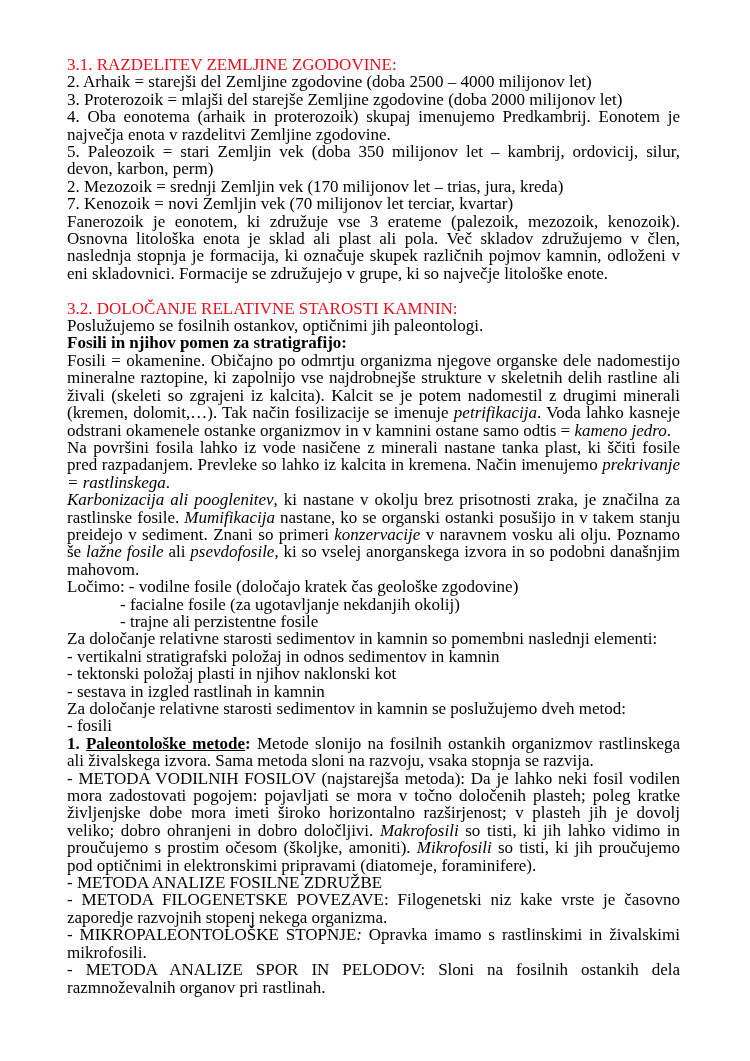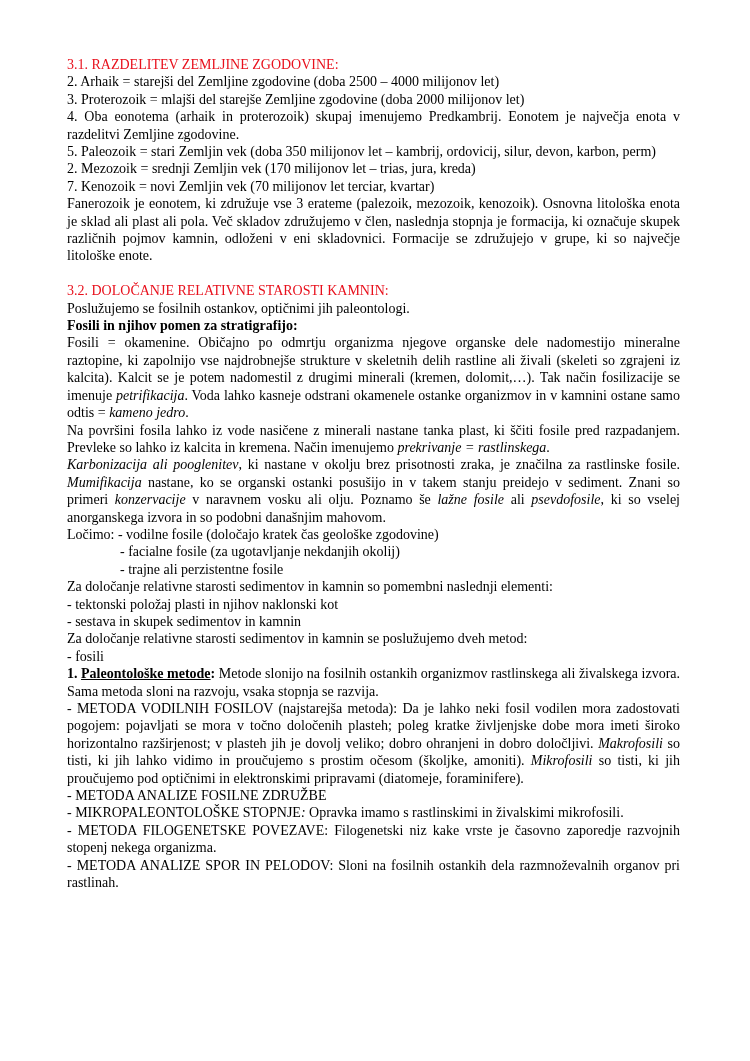--- a/index.html
+++ b/index.html
@@ -3,21 +3,21 @@
   <meta charset="utf-8">
   <style>
     html, body { margin: 0; padding: 0; background: #ffffff; }
     body { width: 750px; height: 1061px; position: relative; overflow: hidden; }
     .page {
       position: absolute;
       left: 67px;
       top: 56px;
       width: 613px;
       font-family: "Liberation Serif", serif;
-      font-size: 14px;
+      font-size: 17px;
       line-height: 17.4px;
       color: #000000;
     }
     .page p { margin: 0; text-align: justify; }
     .heading { color: #e8101c; }
     .gap { height: 17.4px; }
     .bold { font-weight: bold; }
     .ul { text-decoration: underline; }
     .indent { padding-left: 53px; }
     i { font-style: italic; }
@@ -46,28 +46,29 @@
 
   <p><span>Na površini fosila lahko iz vode nasičene z minerali nastane tanka plast, ki ščiti fosile pred razpadanjem. Prevleke so lahko iz kalcita in kremena. Način imenujemo </span><i>prekrivanje = rastlinskega</i><span>.</span></p>
 
   <p><i>Karbonizacija ali pooglenitev</i><span>, ki nastane v okolju brez prisotnosti zraka, je značilna za rastlinske fosile. </span><i>Mumifikacija</i><span> nastane, ko se organski ostanki posušijo in v takem stanju preidejo v sediment. Znani so primeri </span><i>konzervacije</i><span> v naravnem vosku ali olju. Poznamo še </span><i>lažne fosile</i><span> ali </span><i>psevdofosile</i><span>, ki so vselej anorganskega izvora in so podobni današnjim mahovom.</span></p>
 
   <p>Ločimo: - vodilne fosile (določajo kratek čas geološke zgodovine)</p>
   <p class="indent">- facialne fosile (za ugotavljanje nekdanjih okolij)</p>
   <p class="indent">- trajne ali perzistentne fosile</p>
 
   <p>Za določanje relativne starosti sedimentov in kamnin so pomembni naslednji elementi:</p>
+  <p>- vertikalni stratigrafski položaj in odnos sedimentov in kamnin</p>
   <p>- tektonski položaj plasti in njihov naklonski kot</p>
-  <p>- sestava in skupek sedimentov in kamnin</p>
+  <p>- sestava in izgled rastlinah in kamnin</p>
   <p>Za določanje relativne starosti sedimentov in kamnin se poslužujemo dveh metod:</p>
 
   <p>- fosili</p>
 
   <p><span class="bold">1. </span><span class="bold ul">Paleontološke metode</span><span class="bold">:</span><span> Metode slonijo na fosilnih ostankih organizmov rastlinskega ali živalskega izvora. Sama metoda sloni na razvoju, vsaka stopnja se razvija.</span></p>
 
   <p><span>- METODA VODILNIH FOSILOV (najstarejša metoda): Da je lahko neki fosil vodilen mora zadostovati pogojem: pojavljati se mora v točno določenih plasteh; poleg kratke življenjske dobe mora imeti široko horizontalno razširjenost; v plasteh jih je dovolj veliko; dobro ohranjeni in dobro določljivi. </span><i>Makrofosili</i><span> so tisti, ki jih lahko vidimo in proučujemo s prostim očesom (školjke, amoniti). </span><i>Mikrofosili</i><span> so tisti, ki jih proučujemo pod optičnimi in elektronskimi pripravami (diatomeje, foraminifere).</span></p>
 
   <p>- METODA ANALIZE FOSILNE ZDRUŽBE</p>
+  <p>- METODA FILOGENETSKE POVEZAVE: Filogenetski niz kake vrste je časovno zaporedje razvojnih stopenj nekega organizma.</p>
   <p><span>- MIKROPALEONTOLOŠKE STOPNJE</span><i>:</i><span> Opravka imamo s rastlinskimi in živalskimi mikrofosili.</span></p>
-  <p>- METODA FILOGENETSKE POVEZAVE: Filogenetski niz kake vrste je časovno zaporedje razvojnih stopenj nekega organizma.</p>
   <p>- METODA ANALIZE SPOR IN PELODOV: Sloni na fosilnih ostankih dela razmnoževalnih organov pri rastlinah.</p>
 
 </div>
 
 </body></html>

